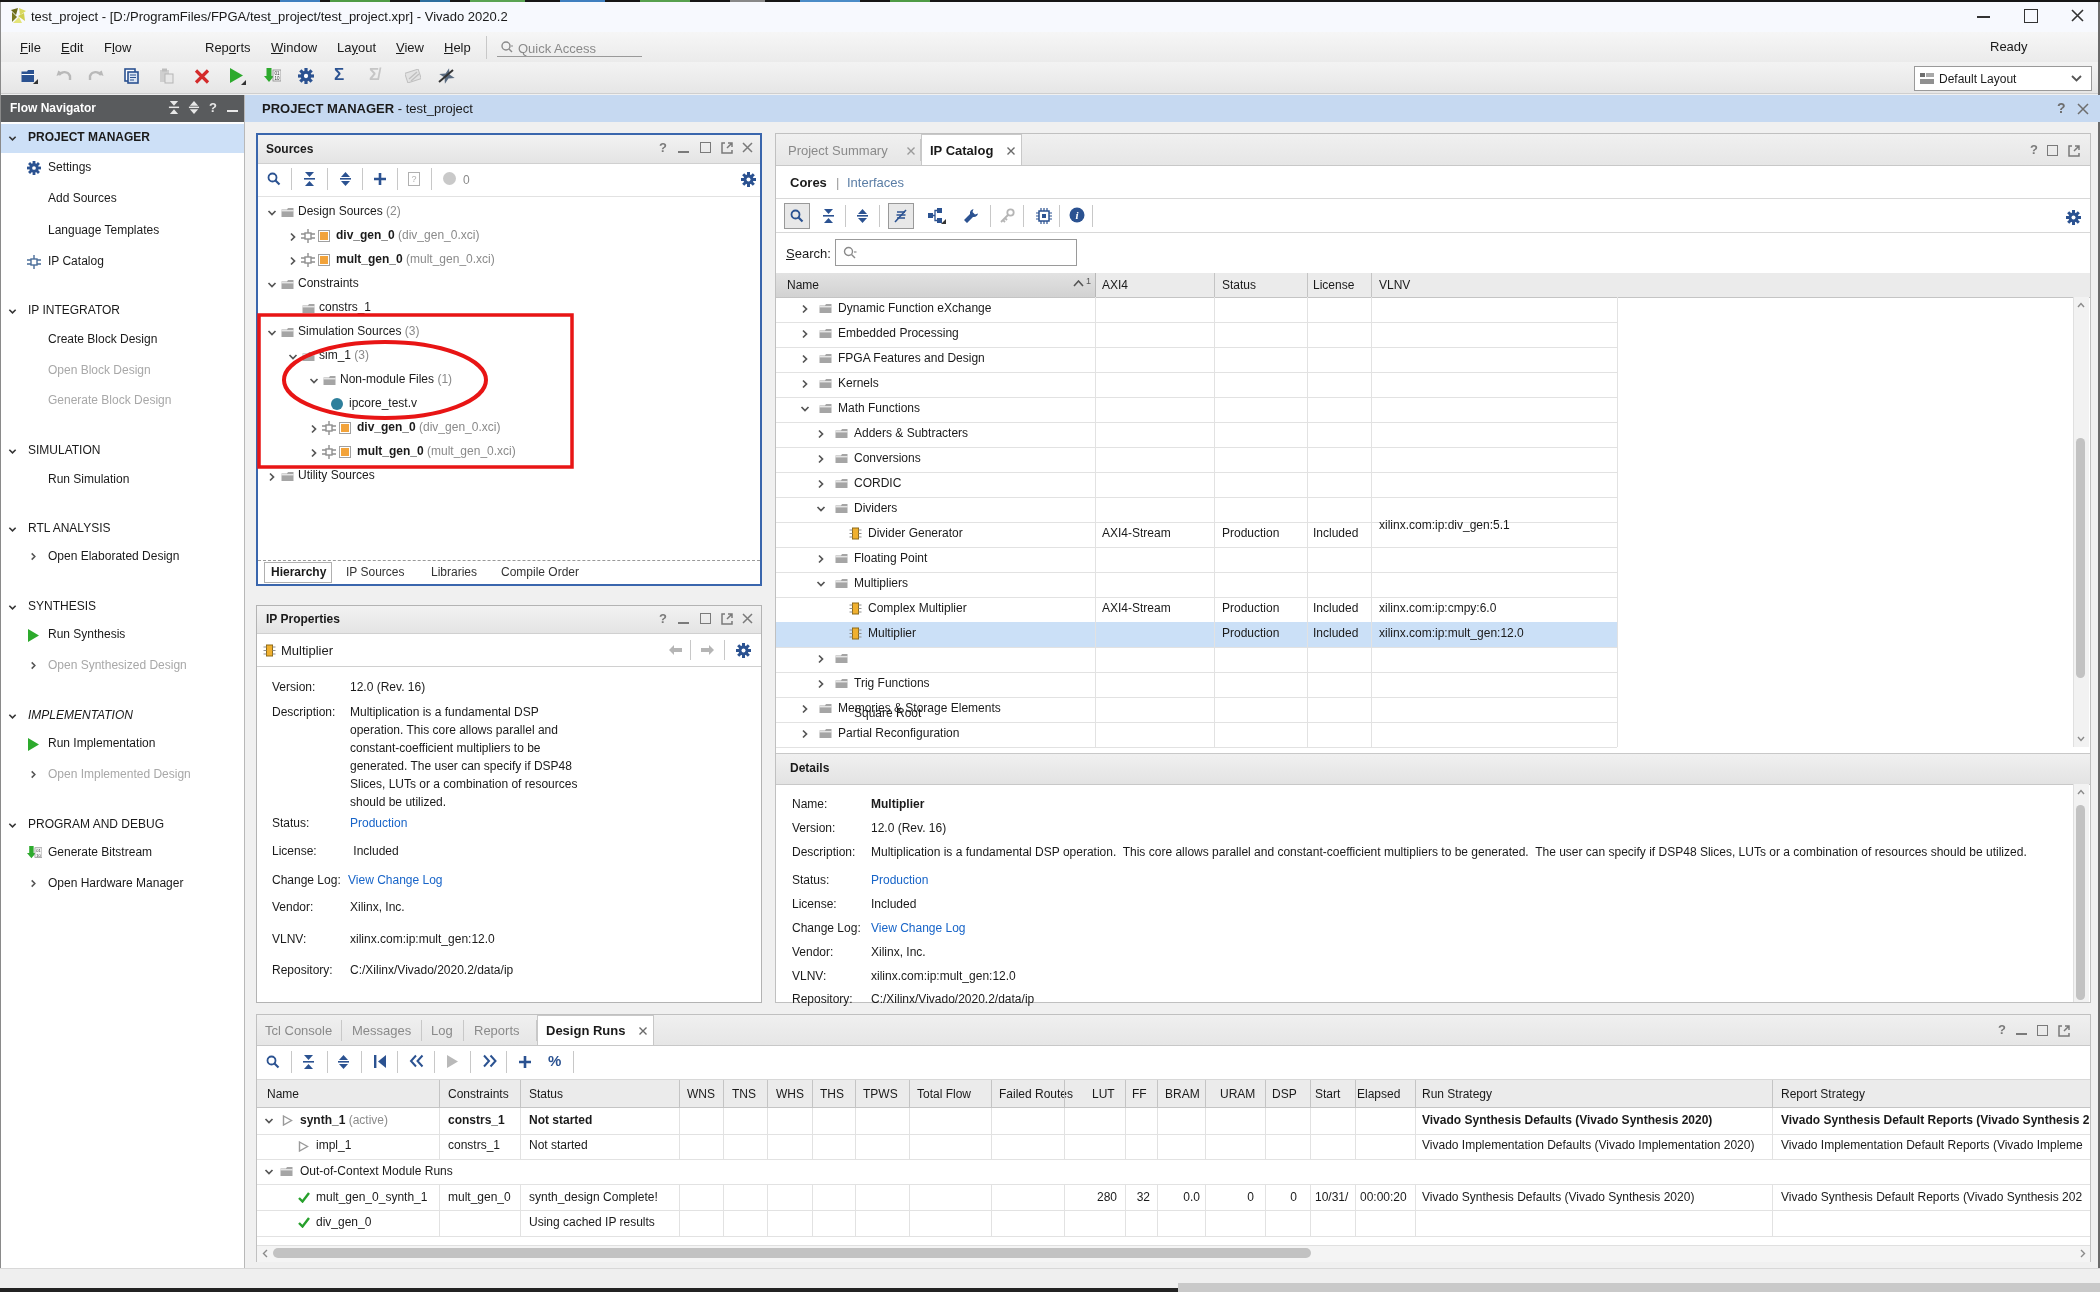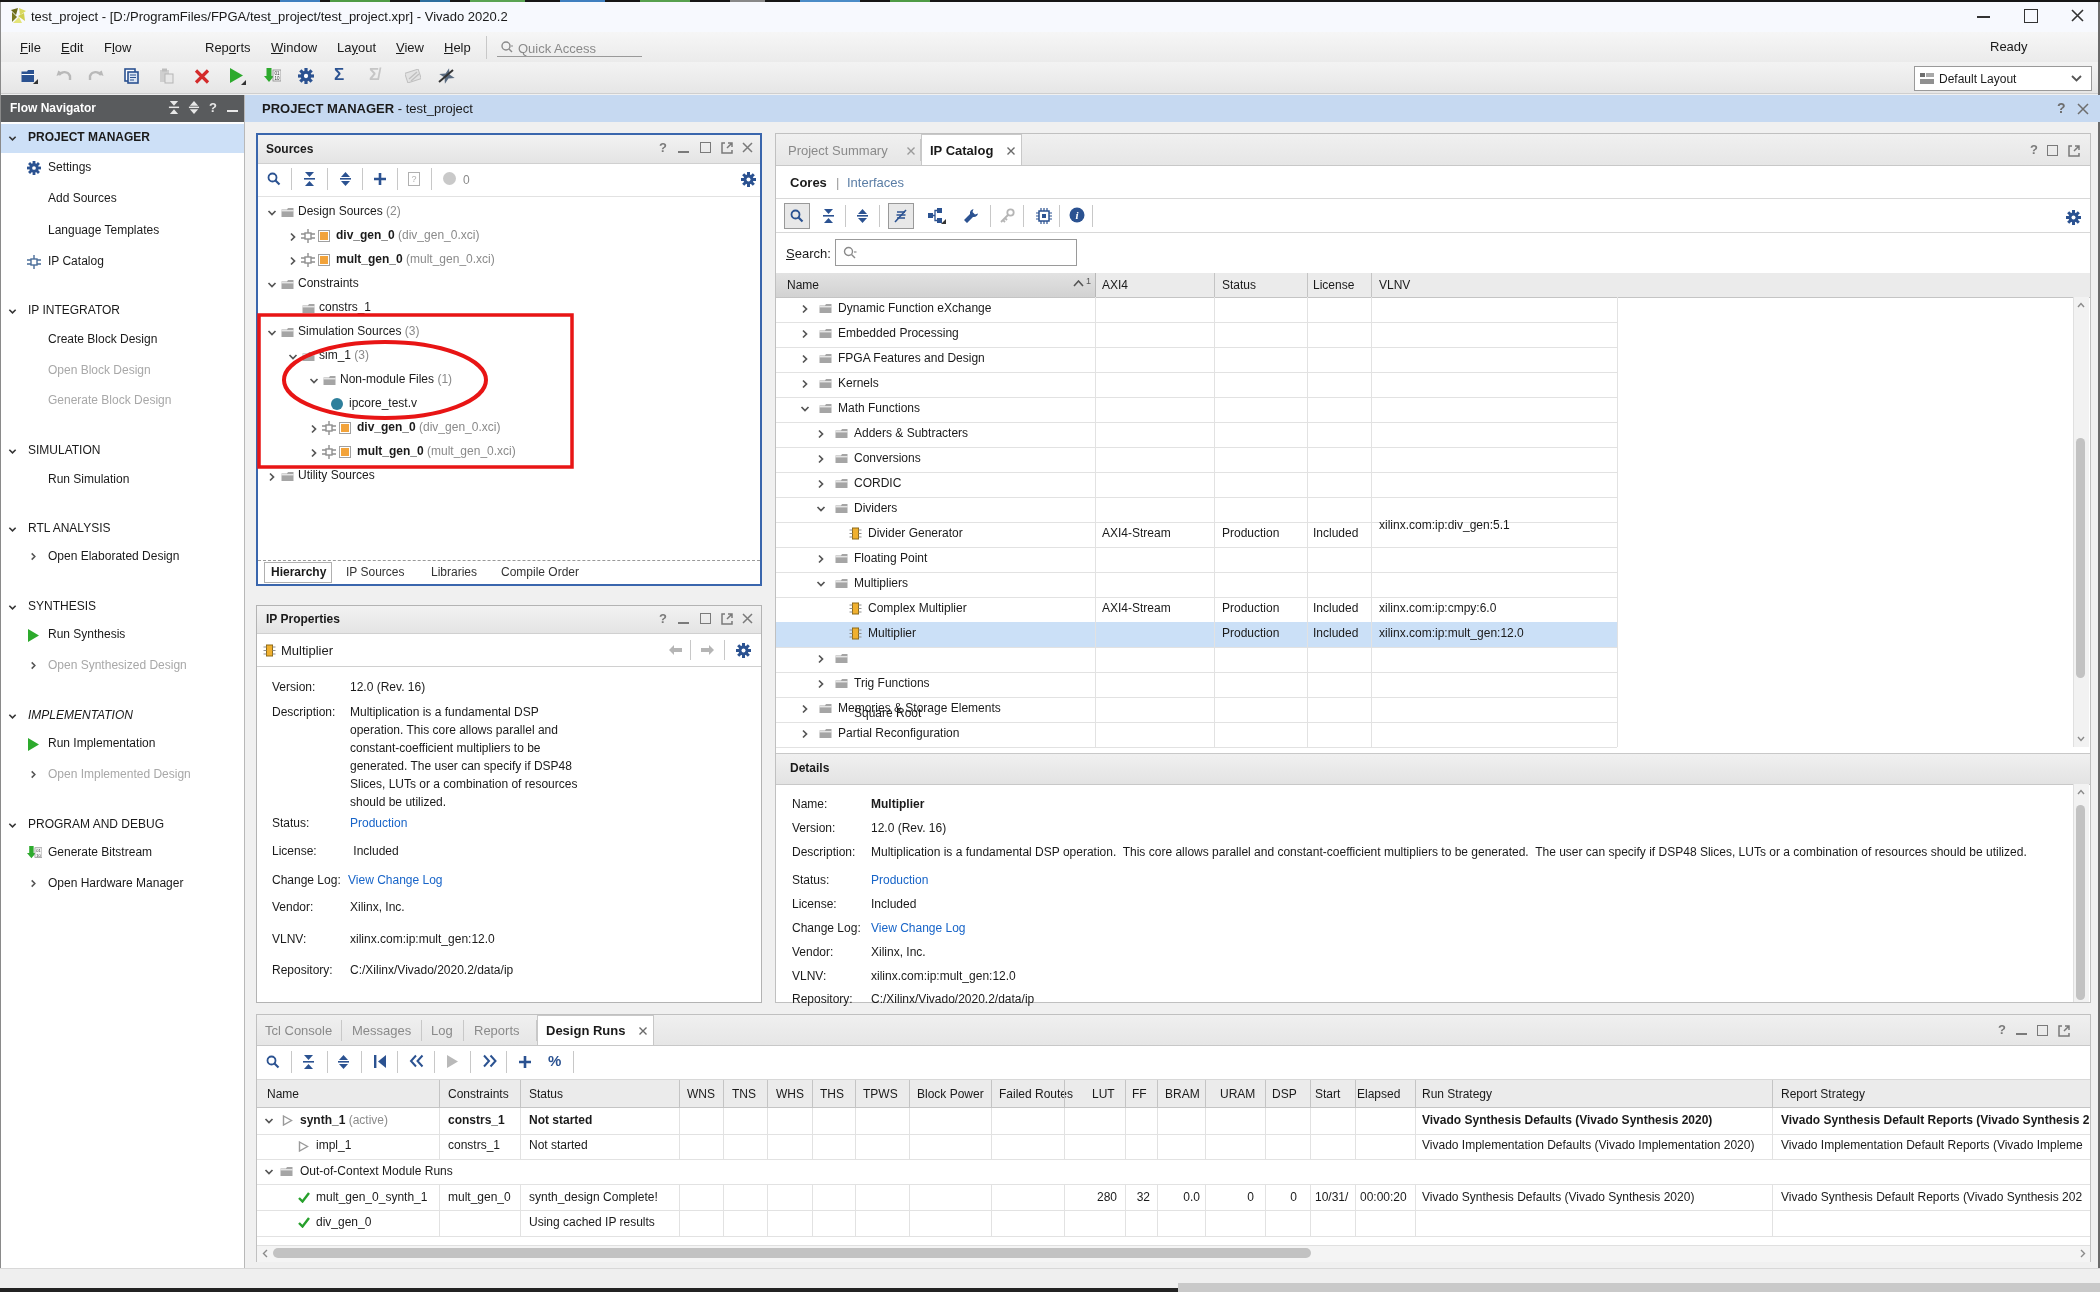--- a/index.html
+++ b/index.html
@@ -940,21 +940,21 @@
 <div class="txt" style="left:687px;top:1087px;">WNS</div>
 <div class="vline" style="left:723px;top:1080px;height:27px;background:#c4c4c4;"></div>
 <div class="txt" style="left:732px;top:1087px;">TNS</div>
 <div class="vline" style="left:767px;top:1080px;height:27px;background:#c4c4c4;"></div>
 <div class="txt" style="left:776px;top:1087px;">WHS</div>
 <div class="vline" style="left:812px;top:1080px;height:27px;background:#c4c4c4;"></div>
 <div class="txt" style="left:820px;top:1087px;">THS</div>
 <div class="vline" style="left:855px;top:1080px;height:27px;background:#c4c4c4;"></div>
 <div class="txt" style="left:863px;top:1087px;">TPWS</div>
 <div class="vline" style="left:909px;top:1080px;height:27px;background:#c4c4c4;"></div>
-<div class="txt" style="left:917px;top:1087px;">Block Power</div>
+<div class="txt" style="left:917px;top:1087px;">Total Flow</div>
 <div class="vline" style="left:991px;top:1080px;height:27px;background:#c4c4c4;"></div>
 <div class="txt" style="left:999px;top:1087px;">Failed Routes</div>
 <div class="vline" style="left:1064px;top:1080px;height:27px;background:#c4c4c4;"></div>
 <div class="txt" style="left:1092px;top:1087px;">LUT</div>
 <div class="vline" style="left:1125px;top:1080px;height:27px;background:#c4c4c4;"></div>
 <div class="txt" style="left:1132px;top:1087px;">FF</div>
 <div class="vline" style="left:1157px;top:1080px;height:27px;background:#c4c4c4;"></div>
 <div class="txt" style="left:1165px;top:1087px;">BRAM</div>
 <div class="vline" style="left:1205px;top:1080px;height:27px;background:#c4c4c4;"></div>
 <div class="txt" style="left:1220px;top:1087px;">URAM</div>

